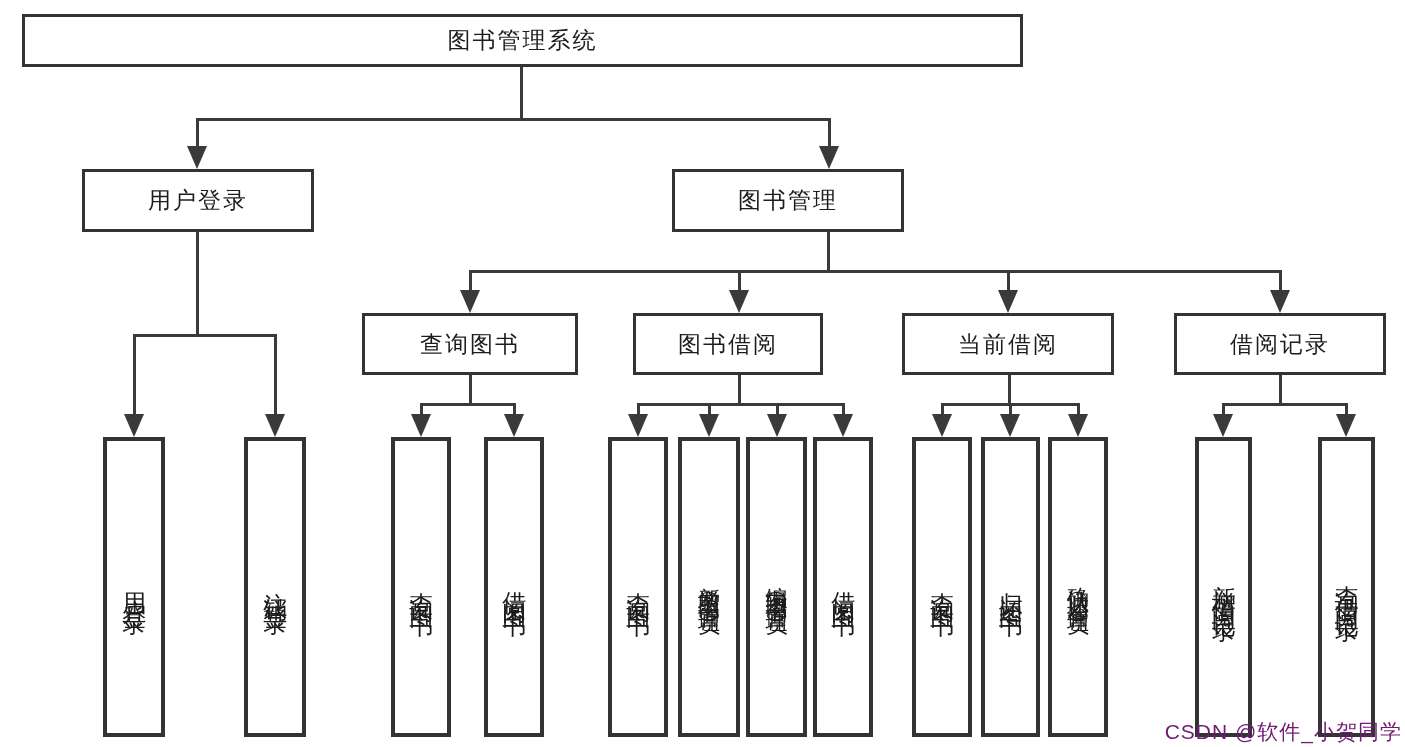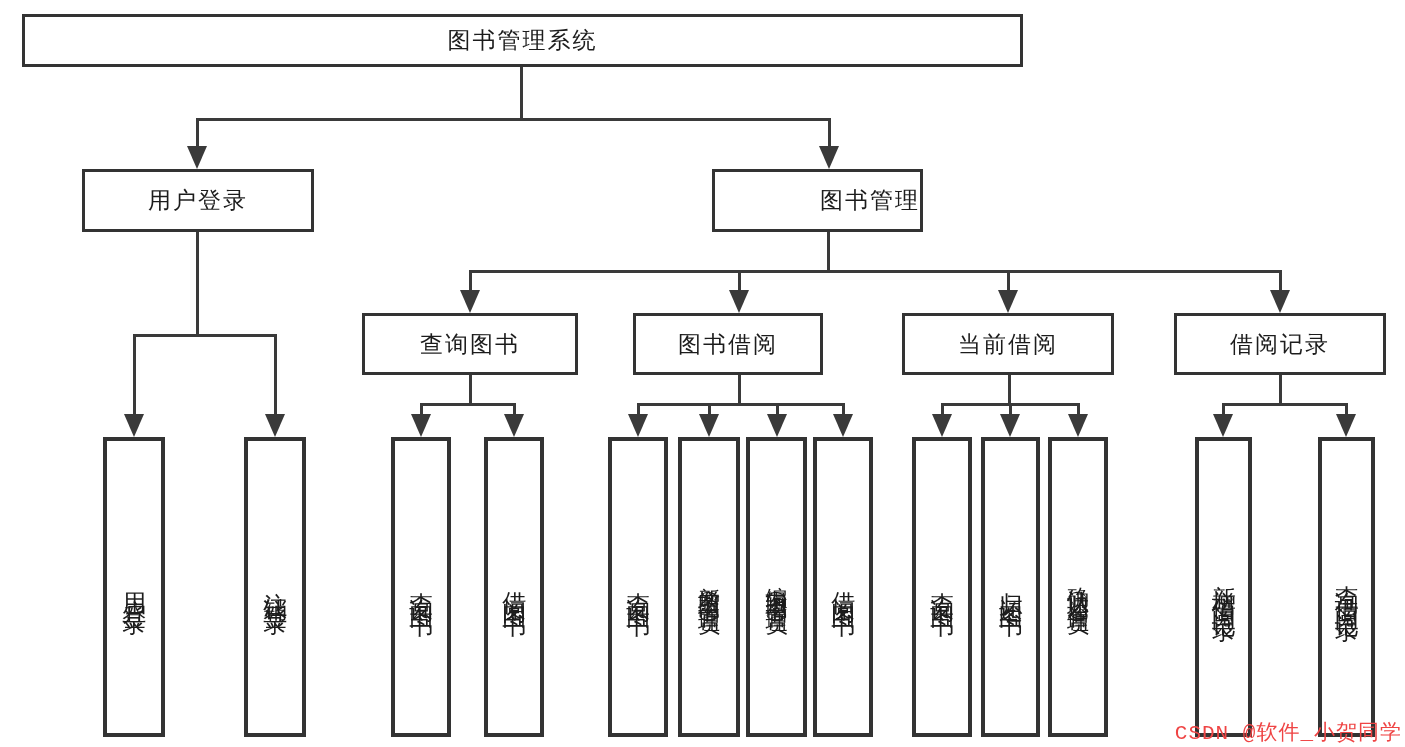--- a/index.html
+++ b/index.html
@@ -21,22 +21,22 @@
 
   
   .arrow { position:absolute; width:20px; margin-left:-10px;
            display:flex; flex-direction:column; align-items:center; }
   .arrow .shaft { width:3px; flex:1 1 auto; background:#3a3a3a; }
   .arrow .head  { width:0; height:0; flex:0 0 auto;
                   border-left:10px solid transparent;
                   border-right:10px solid transparent;
                   border-top:23px solid #3a3a3a; }
 
-  .watermark { position:absolute; right:3px; bottom:1px; color:#ef4444;
-               font-size:21px; letter-spacing:1px; z-index:10;font-family:Liberation Mono, monospace; }
+  .watermark { position:absolute; right:3px; bottom:1px; color:#701a75;
+               font-size:21px; letter-spacing:1px; z-index:10; }
 </style>
 </head>
 <body>
 
 <div class="canvas">
 
   <div class="node" style="left:22px; top:14px; width:1001px; height:53px;">
     <span>图书管理系统</span>
   </div>
 
@@ -47,21 +47,21 @@
       <div class="head"></div>
     </div>
   <div class="arrow" style="left:829px; top:121px; height:48px;">
       <div class="shaft"></div>
       <div class="head"></div>
     </div>
 
   <div class="node" style="left:82px; top:169px; width:232px; height:63px;">
     <span>用户登录</span>
   </div>
-  <div class="node" style="left:712px; top:169px; width:211px; height:63px;justify-content:flex-end;">
+  <div class="node" style="left:672px; top:169px; width:232px; height:63px;">
     <span>图书管理</span>
   </div>
 
   <div class="vline" style="left:196px; top:232px; height:104px;"></div>
   <div class="hline" style="left:133px; top:334px; width:144px;"></div>
   <div class="arrow" style="left:134px; top:337px; height:100px;">
       <div class="shaft"></div>
       <div class="head"></div>
     </div>
   <div class="arrow" style="left:275px; top:337px; height:100px;">

